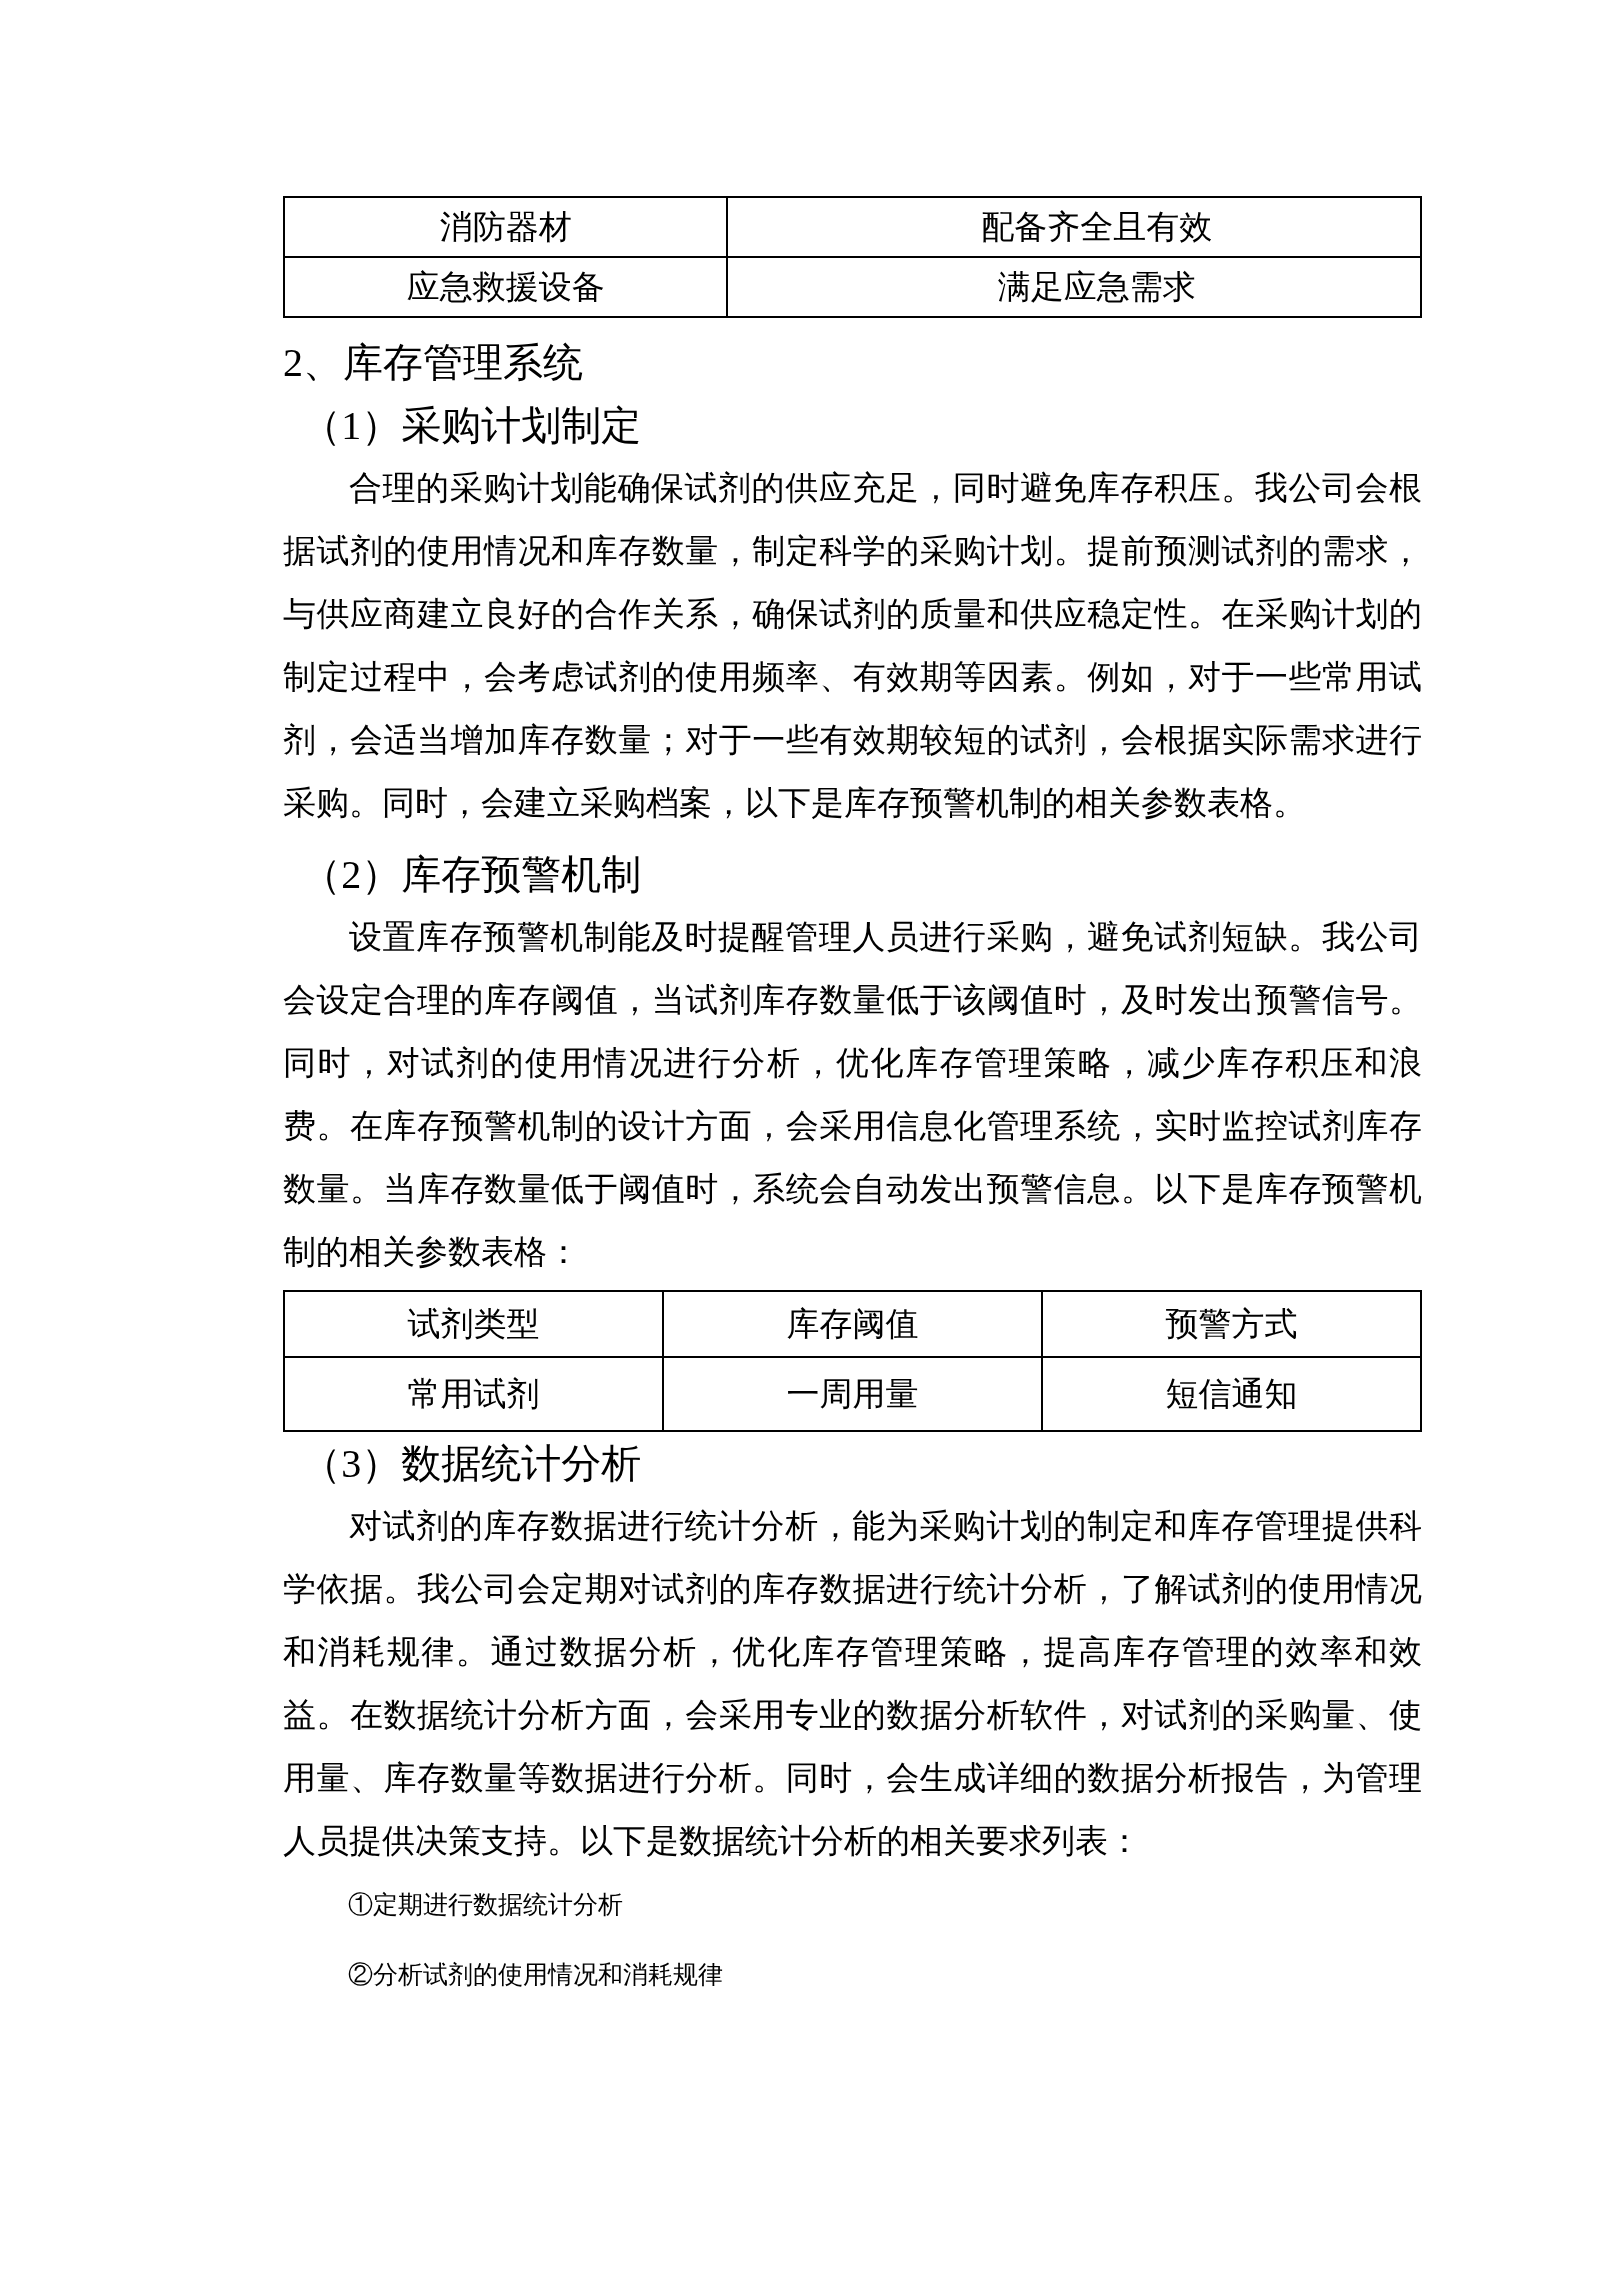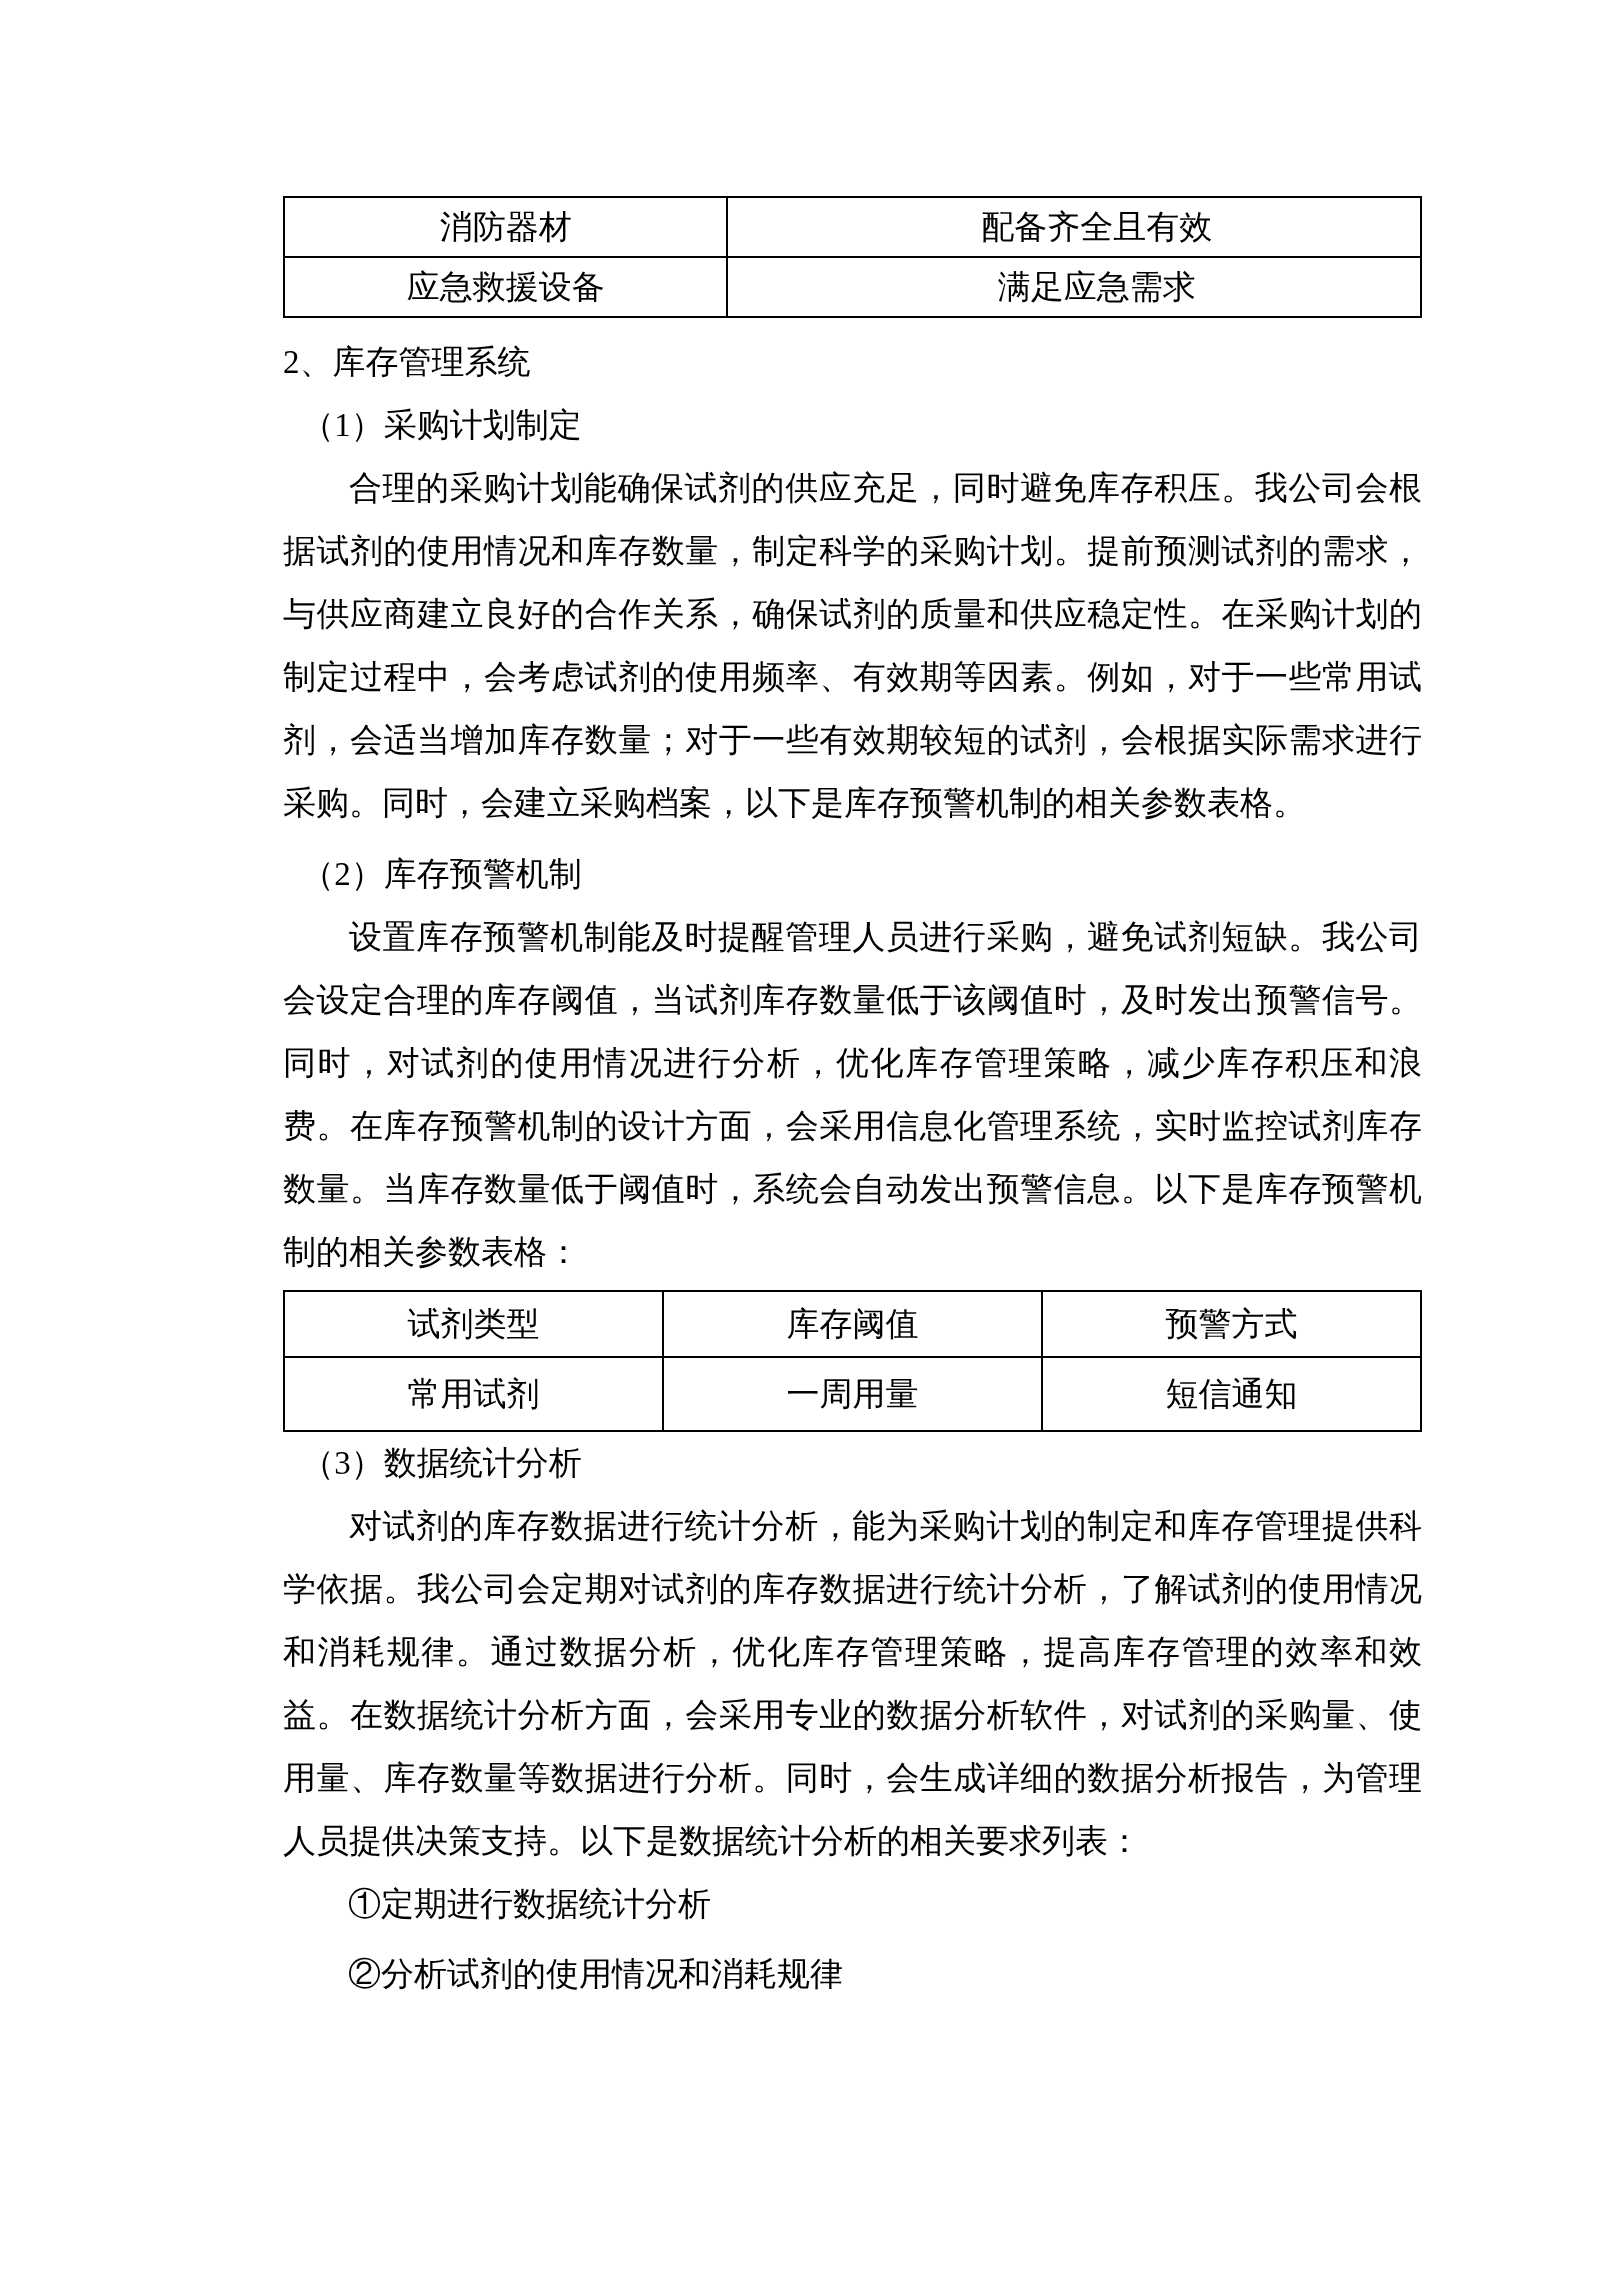--- a/index.html
+++ b/index.html
@@ -33,38 +33,38 @@
     font-weight: normal;
     padding: 0;
   }
   .safety-table td { height: 58px; }
   .safety-table .col-item { width: 40.5%; }
   .safety-table .col-status { width: 59.5%; padding-left: 45px; }
   .warning-table th { height: 64px; }
   .warning-table td { height: 72px; }
   .warning-table .col3 { width: 33.33%; }
   .h-line {
-    font-size: 33px;
+    font-size: 40px;
     line-height: 63px;
     white-space: nowrap;
   }
   .section-heading { margin-top: 13px; }
   .sub-heading { padding-left: 18.3px; }
   .para {
     font-size: 33px;
     line-height: 63px;
     text-align: justify;
     text-justify: inter-character;
     text-indent: 2em;
     margin: 0;
   }
   .gap12 { margin-top: 7.9px; }
   .gap10 { margin-top: 6.5px; }
   .list-line {
-    font-size: 33px;
+    font-size: 25px;
     line-height: 63px;
     padding-left: 65px;
     white-space: nowrap;
   }
 </style>
 </head>
 <body>
 
 <div class="page">
   <div class="content">

